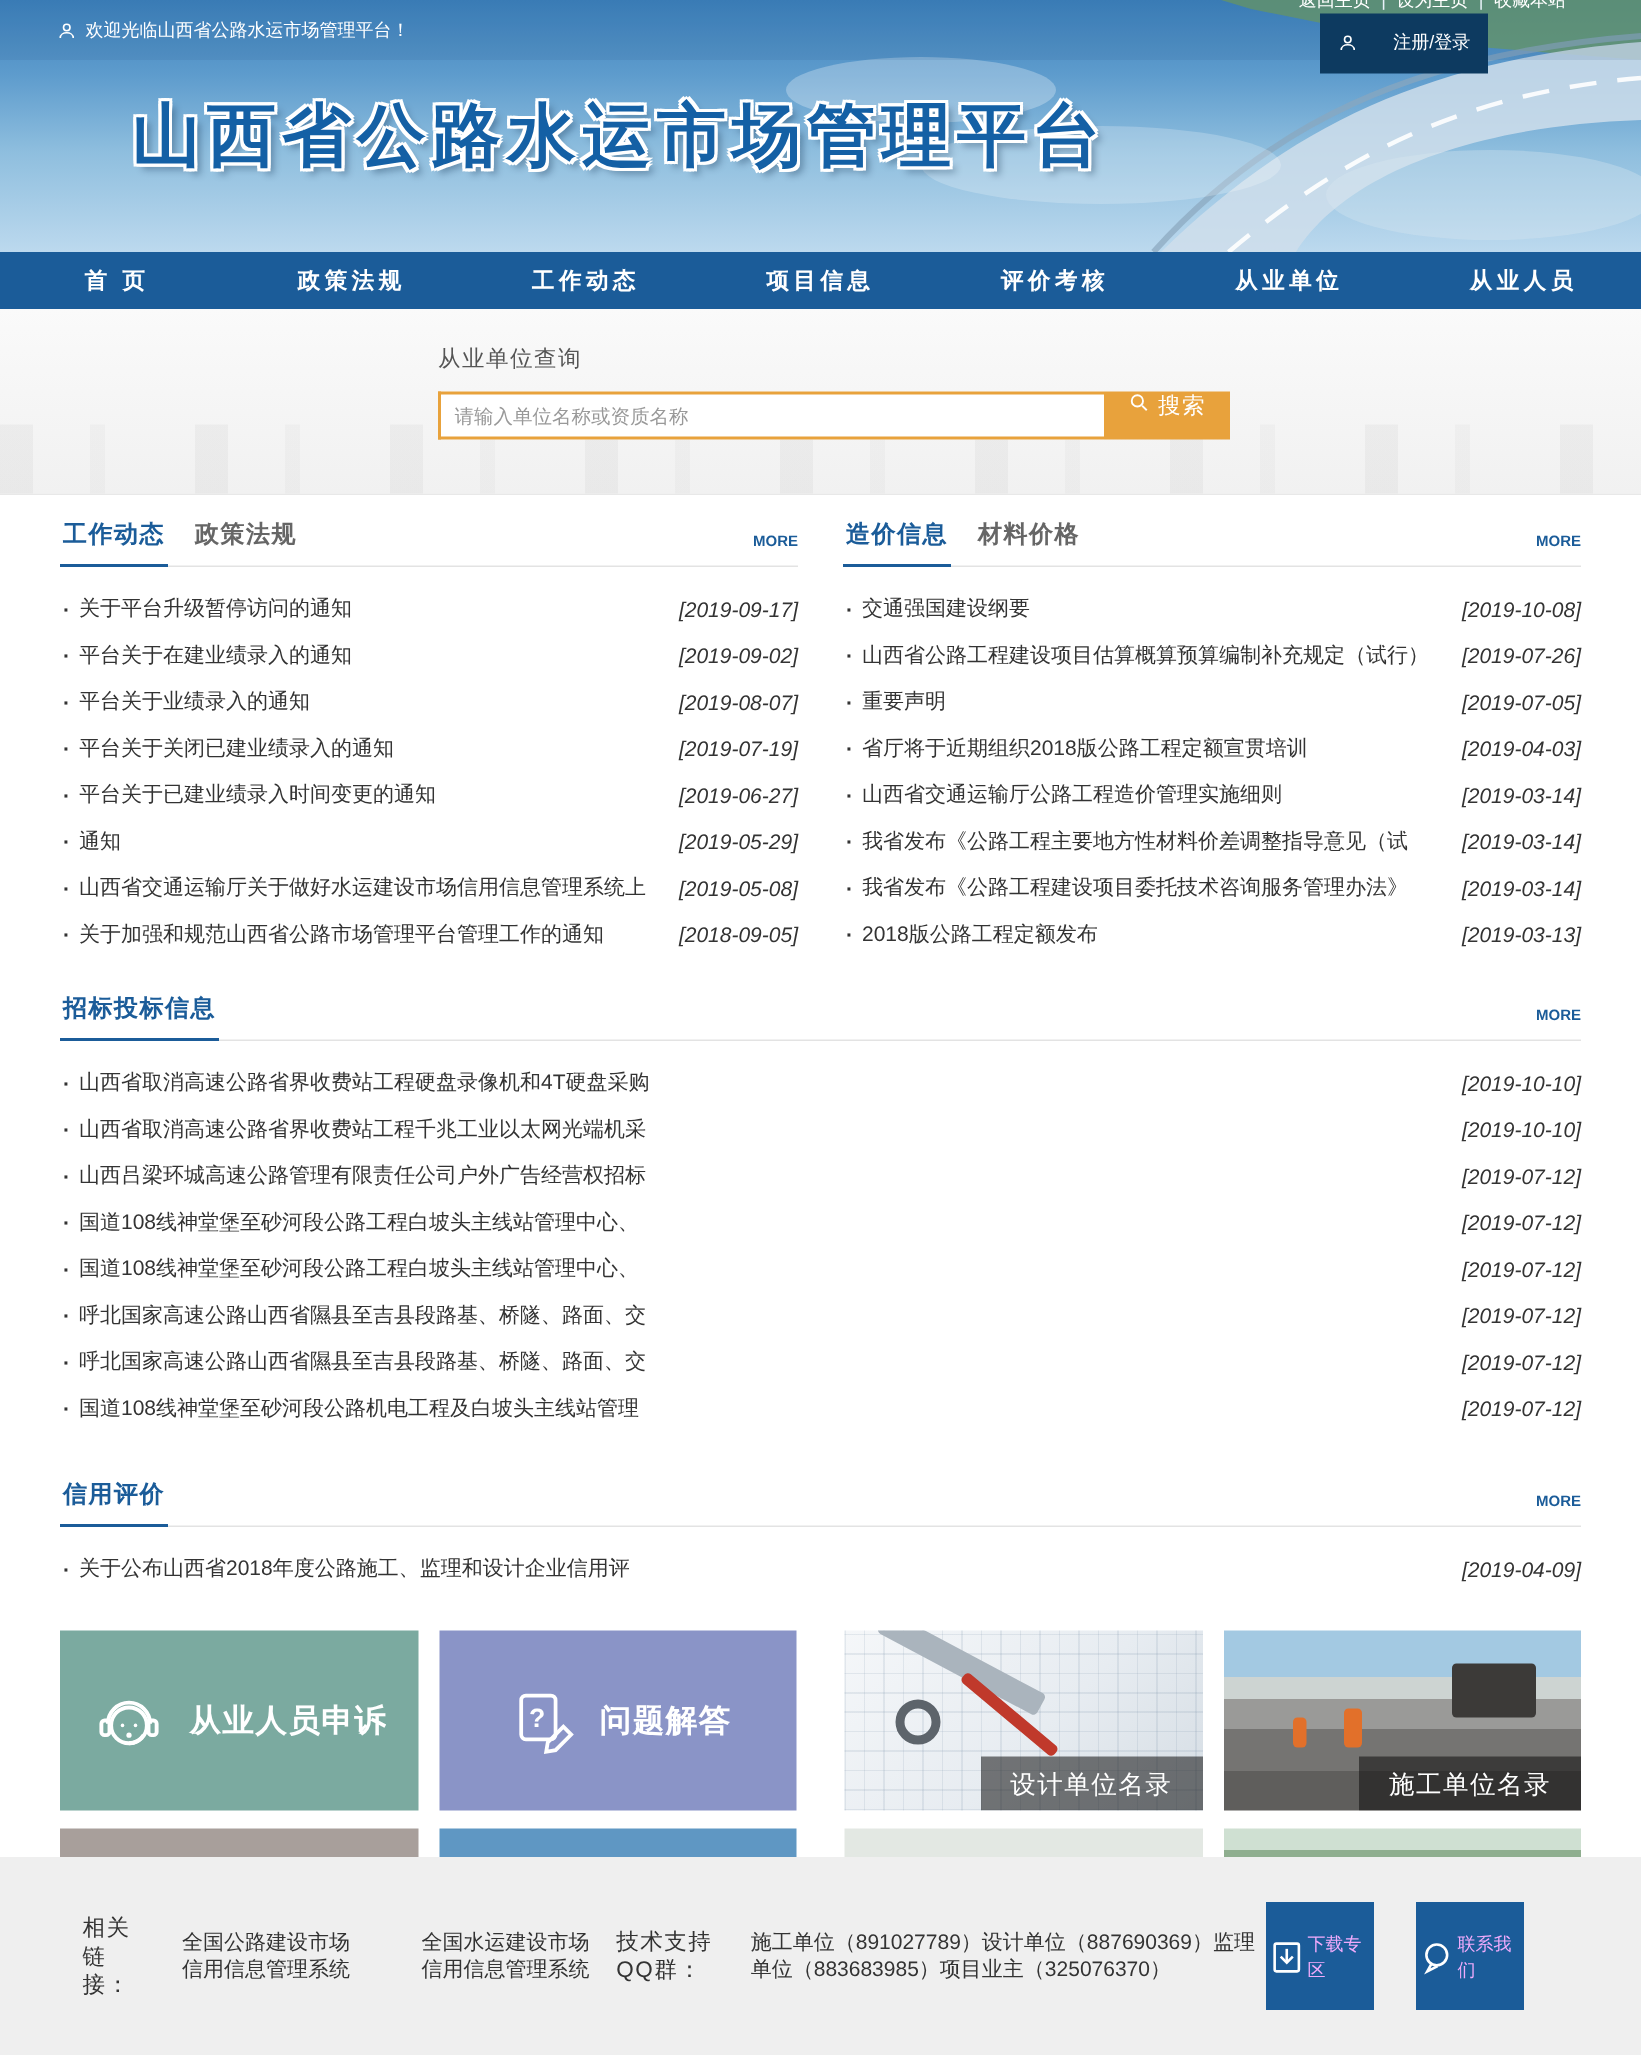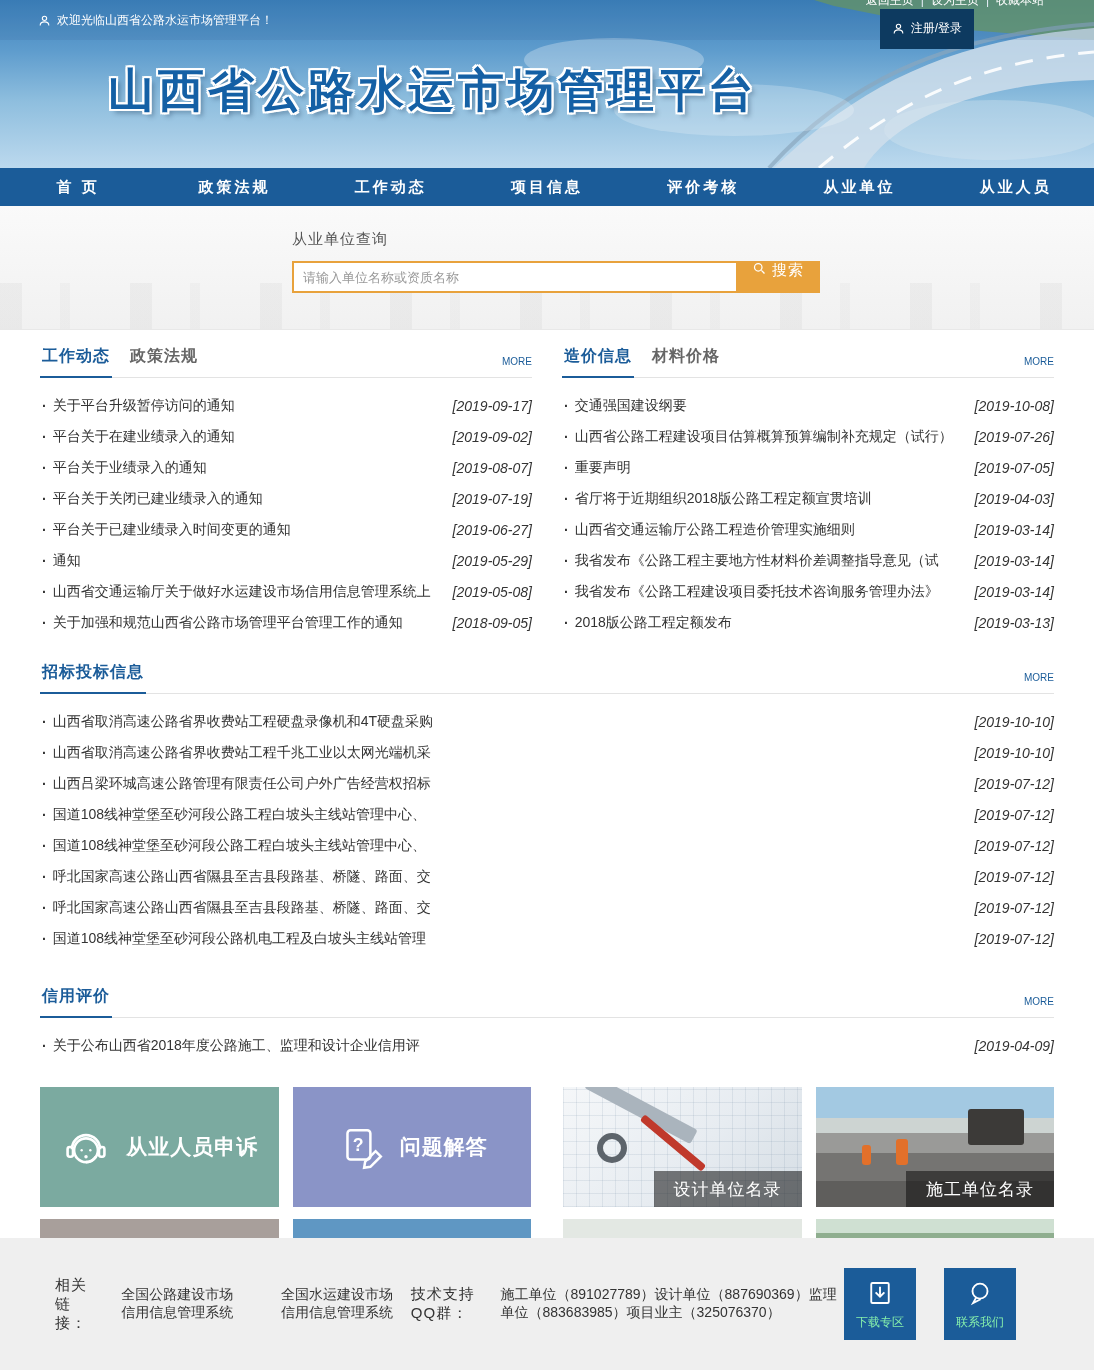--- a/index.html
+++ b/index.html
@@ -14,25 +14,25 @@
     background: linear-gradient(180deg,#3d82bd 0%,#5e9ccd 30%,#8ebede 60%,#bcd9ee 100%); }
   .banner-art { position:absolute; top:0; right:0; width:620px; height:168px; }
   .topbar { position:absolute; top:0; left:0; right:0; height:40px;
     display:flex; align-items:center; padding:0 50px 0 38px;
     color:#fff; font-size:12px; background:rgba(25,70,115,0.10); }
   .topbar .welcome { display:flex; align-items:center; gap:6px; }
   .topbar-right { margin-left:auto; display:flex; align-items:flex-start;flex-direction:column; }
   .toplink { color:#fff; cursor:pointer; }
   .toplink:not(:last-child)::after { content:"|"; margin:0 7px; color:#e8f2fa; }
   .reg-btn { margin-left:14px; background:#0d3a60; color:#fff; height:40px;
-    display:flex; align-items:center; gap:6px; padding:0 12px; cursor:pointer; font-size:12px; }
+    display:flex; align-items:center; gap:24px; padding:0 12px; cursor:pointer; font-size:12px; }
   .banner-title { position:absolute; left:88px; top:60px; font-size:46px; font-weight:bold;
     color:#1460a5; letter-spacing:4px;
     text-shadow:2px 0 0 #fff,-2px 0 0 #fff,0 2px 0 #fff,0 -2px 0 #fff,
-      2px 2px 0 #fff,-2px -2px 0 #fff,2px -2px 0 #fff,-2px 2px 0 #fff,4px 4px 5px rgba(0,30,60,.35);margin-left:20px; }
+      2px 2px 0 #fff,-2px -2px 0 #fff,2px -2px 0 #fff,-2px 2px 0 #fff,4px 4px 5px rgba(0,30,60,.35); }
   
   .nav { height:38px; background:#1b5c99; display:flex; }
   .nav-item { flex:1; display:flex; align-items:center; justify-content:center;
     color:#fff; font-size:15px; font-weight:bold; letter-spacing:3px; cursor:pointer; }
   
   .search-band { height:124px; background:linear-gradient(180deg,#fafafa,#f1f1f1);
     border-bottom:1px solid #e8e8e8; padding:24px 0 0 292px; position:relative; }
   .search-band::after { content:""; position:absolute; left:0; right:0; bottom:0; height:46px;
     background:
       repeating-linear-gradient(90deg, rgba(160,160,160,.10) 0 22px, transparent 22px 60px, rgba(170,170,170,.08) 60px 70px, transparent 70px 130px);
@@ -46,21 +46,21 @@
     font-size:15px; display:flex; align-items:flex-start; justify-content:center; gap:5px; cursor:pointer; letter-spacing:1px;font-family:Liberation Serif, serif; }
   
   .content { padding:14px 40px 0; background:#fff; }
   .cols { display:flex; gap:30px; }
   .cols + .cols { margin-top:22px;flex-direction:column; }
   .col { flex:1; min-width:0; }
   .sec-head { display:flex; align-items:flex-end; border-bottom:1px solid #e3e3e3; height:34px; }
   .tab { font-size:16px; font-weight:bold; color:#1b5c99; letter-spacing:1px;
     padding:0 2px 9px; border-bottom:2px solid #1b5c99; margin-bottom:-1px; cursor:pointer; }
   .tab.inactive { color:#666; border-bottom:2px solid transparent; margin-left:16px; }
-  .more { margin-left:auto; font-size:10px; font-weight:normal; color:#1b5c99; cursor:pointer; padding-bottom:10px; }
+  .more { margin-left:auto; font-size:10px; font-weight:bold; color:#1b5c99; cursor:pointer; padding-bottom:10px; }
   ul.news { list-style:none; margin-top:12px; }
   .news li { display:flex; align-items:center; height:31px; font-size:14px; color:#333; }
   .news li::before { content:"·"; font-weight:bold; margin:0 6px 0 2px; color:#333; }
   .news .t { flex:1; white-space:nowrap; overflow:hidden; color:#333; text-decoration:none; cursor:pointer; }
   .news .d { margin-left:6px; white-space:nowrap; color:#333;font-style:italic; }
   
   .promo { display:flex; gap:32px; margin-top:26px; }
   .promo-grid { flex:1; display:grid; grid-template-columns:1fr 1fr; gap:12px 14px; }
   .tile { height:120px; display:flex; align-items:center; justify-content:center; gap:14px;
     color:#fff; font-size:21px; font-weight:bold; letter-spacing:1px; cursor:pointer; }
@@ -80,22 +80,22 @@
   .card-super { background:linear-gradient(180deg,#cfe0d2 0 12%,#8fae8f 12% 42%,#c2ad8d 42% 70%,#a98f6f 70% 100%); }
   
   .footer { position:absolute; left:0; right:0; bottom:0; height:132px; background:#efefef;
     display:flex; align-items:center; padding:0 78px 0 55px; }
   .footer-left { display:flex; flex-direction:row; gap:16px; }
   .f-row { display:flex; align-items:center; font-size:14px; color:#333; }
   .f-label { font-size:15px; color:#333; letter-spacing:1px; margin-right:22px; }
   .f-links { display:flex; gap:46px; }
   .f-link { color:#333; cursor:pointer; }
   .footer-right { margin-left:auto; display:flex; gap:28px; }
-  .f-tile { width:72px; height:72px; background:#1b5c99; color:#86efac; cursor:pointer;
-    display:flex; flex-direction:column; align-items:center; justify-content:space-between;
+  .f-tile { width:72px; height:72px; background:#1b5c99; color:#f0abfc; cursor:pointer;
+    display:flex; flex-direction:row; align-items:center; justify-content:space-between;
     padding:10px 0 9px; font-size:12px; }
 </style>
 </head>
 <body>
 
 <div class="banner">
   <svg class="banner-art" viewBox="0 0 620 168" preserveAspectRatio="none">
     <polygon points="340,0 620,0 620,40 470,28 360,6" fill="#6f9e62" opacity="0.75"></polygon>
     <path d="M300,168 C380,90 470,40 620,28 L620,80 C500,84 420,120 390,168 Z" fill="#cfdeeb" opacity="0.85"></path>
     <path d="M345,168 C420,105 500,62 620,52" stroke="#ffffff" stroke-width="3" stroke-dasharray="18 14" fill="none" opacity="0.9"></path>

